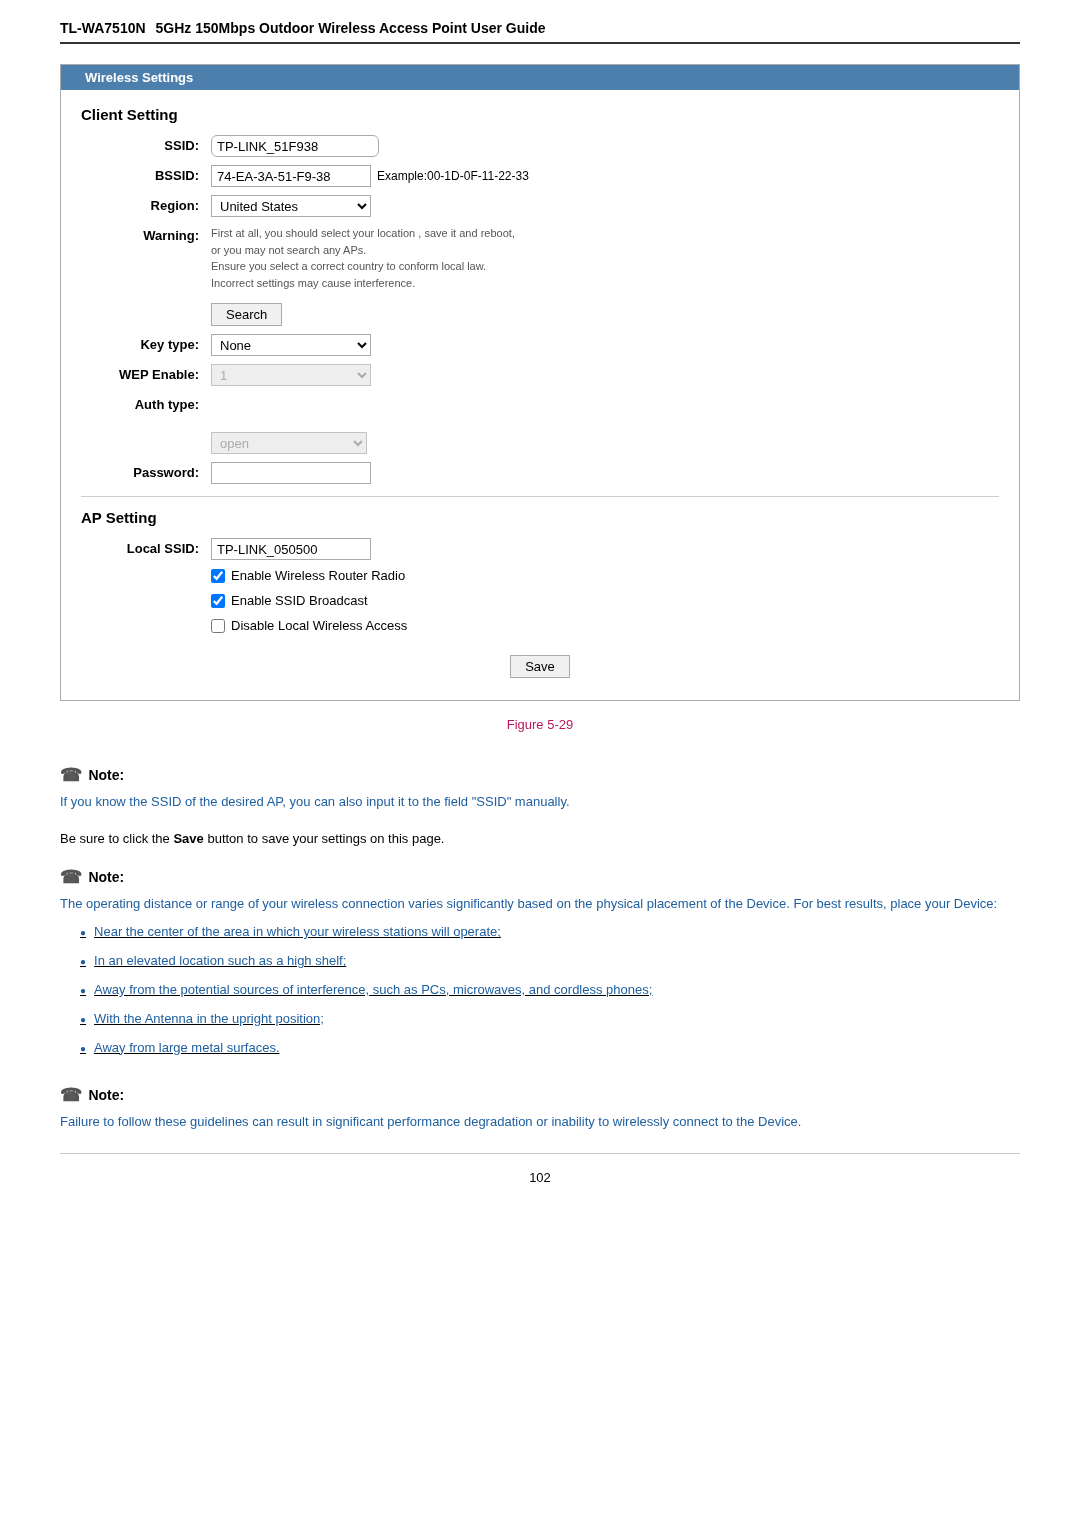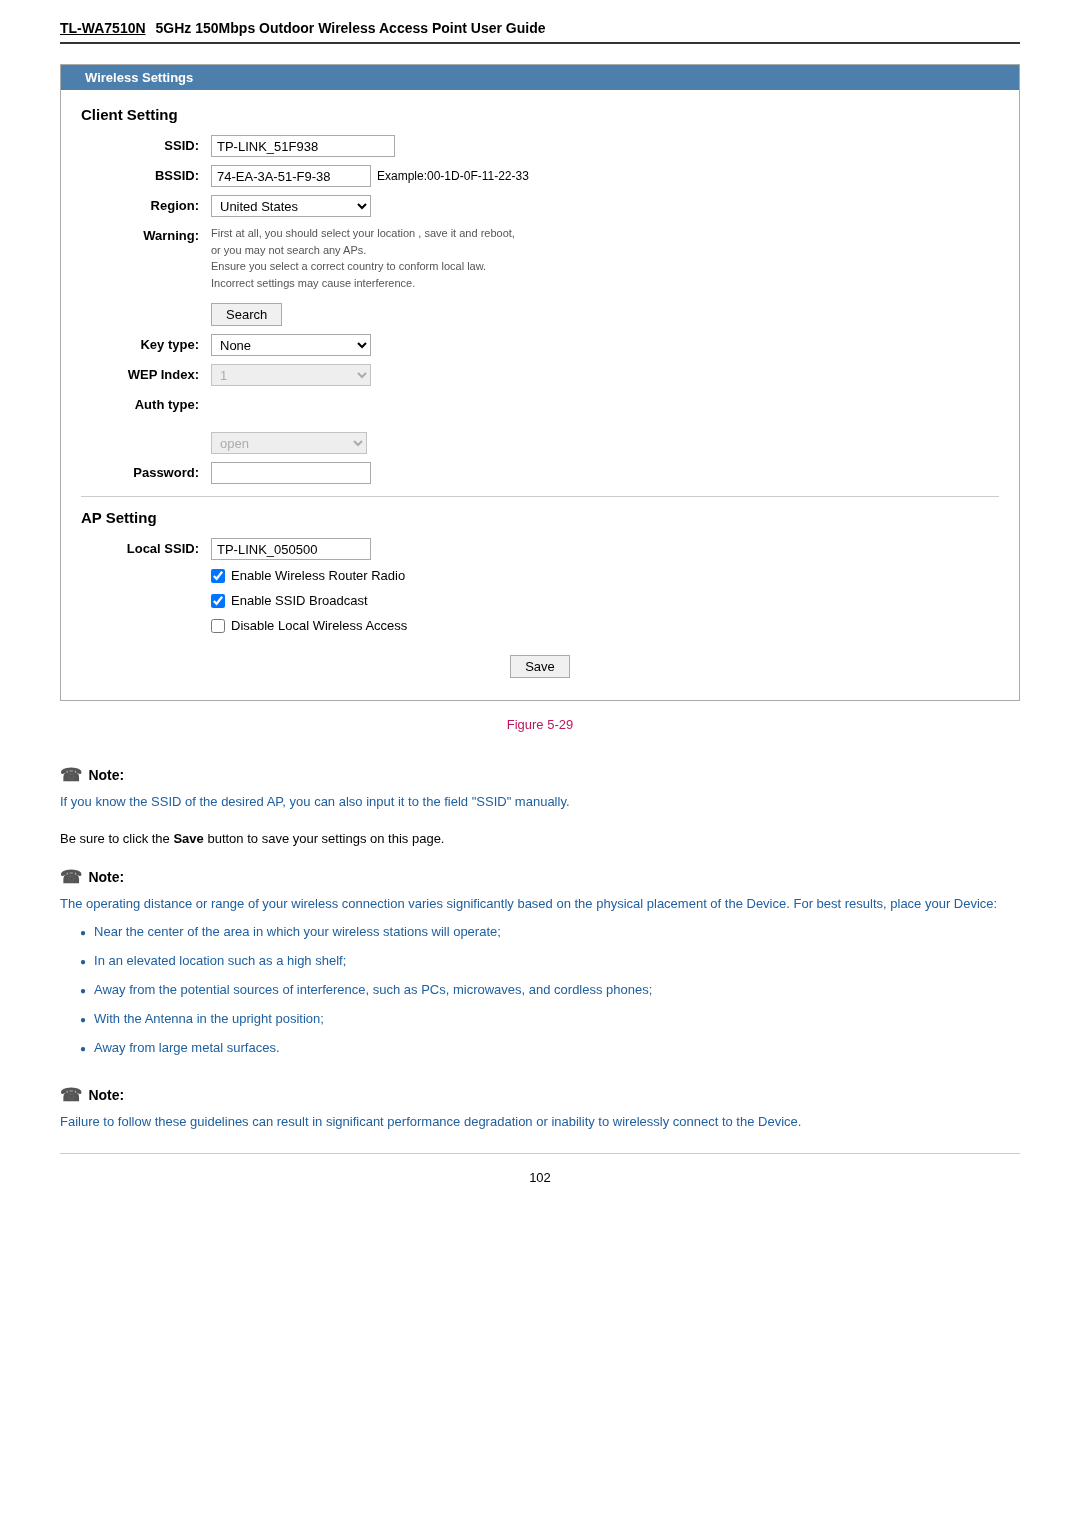--- a/index.html
+++ b/index.html
@@ -19,21 +19,20 @@
       align-items: center;
       border-bottom: 2px solid #333;
       padding-bottom: 6px;
       margin-bottom: 20px;
     }
     .header-model {
       font-weight: bold;
       font-size: 14px;
       color: #000;
       margin-right: 10px;
-      text-decoration: underline;
     }
     .header-title {
       font-weight: bold;
       font-size: 14px;
       color: #000;
     }
 
     
     .settings-box {
       border: 1px solid #aaa;
@@ -185,20 +184,21 @@
     }
     .note-text-black strong {
       font-weight: bold;
     }
 
     
     .bullet-list {
       list-style: none;
       padding-left: 20px;
       margin-bottom: 26px;
+      text-decoration: underline;
     }
     .bullet-list li {
       display: flex;
       align-items: flex-start;
       gap: 8px;
       margin-bottom: 8px;
       color: #2060a0;
       font-size: 13px;
       line-height: 1.6;
     }
@@ -236,21 +236,21 @@
   <div class="settings-box-header">Wireless Settings</div>
   <div class="settings-box-content">
 
     <div class="section-title">Client Setting</div>
 
     <div class="form-section">
 
       <div class="form-row">
         <div class="form-label">SSID:</div>
         <div class="form-value">
-          <input type="text" style="width: 184px;" value="TP-LINK_51F938">
+          <input type="text" style="width: 168px; border-radius: 6px;" value="TP-LINK_51F938">
         </div>
       </div>
 
       <div class="form-row">
         <div class="form-label">BSSID:</div>
         <div class="form-value">
           <input type="text" style="width: 160px;" value="74-EA-3A-51-F9-38">
           <span style="color:#000000; font-size:12px;">Example:00-1D-0F-11-22-33</span>
         </div>
       </div>
@@ -277,21 +277,21 @@
         <div class="form-value">
           <select style="width:160px;">
             <option>None</option>
             <option>WEP</option>
             <option>WPA/WPA2</option>
           </select>
         </div>
       </div>
 
       <div class="form-row">
-        <div class="form-label">WEP Index:</div>
+        <div class="form-label">WEP Enable:</div>
         <div class="form-value">
           <select style="width:160px;" disabled="">
             <option>1</option>
           </select>
         </div>
       </div>
 
       <div class="form-row">
         <div class="form-label">Auth type:</div>
         <div class="form-value">

